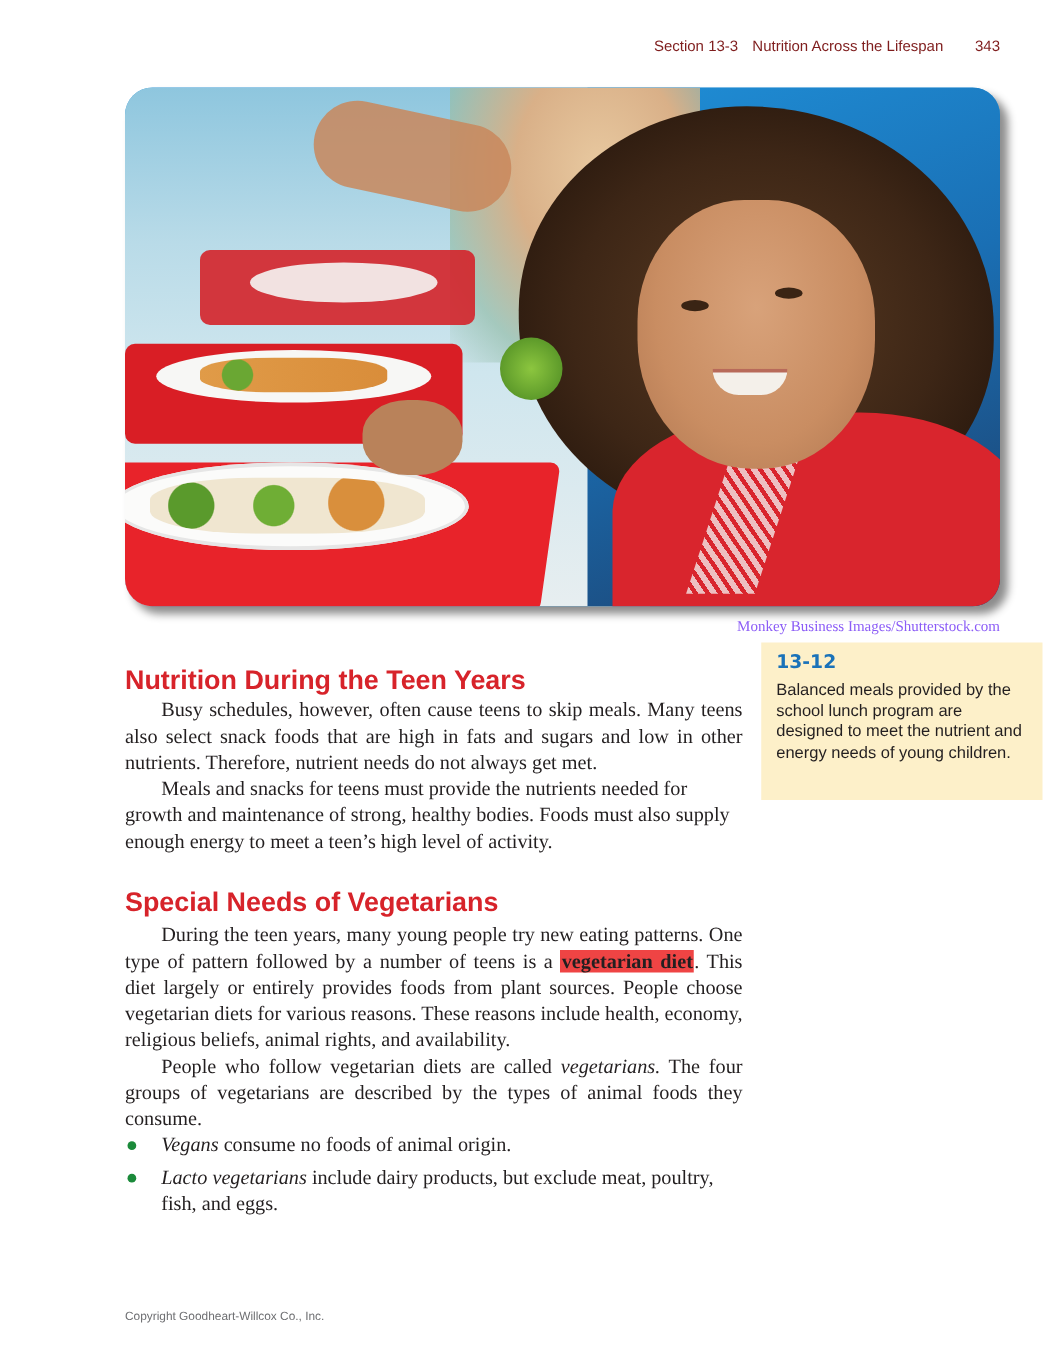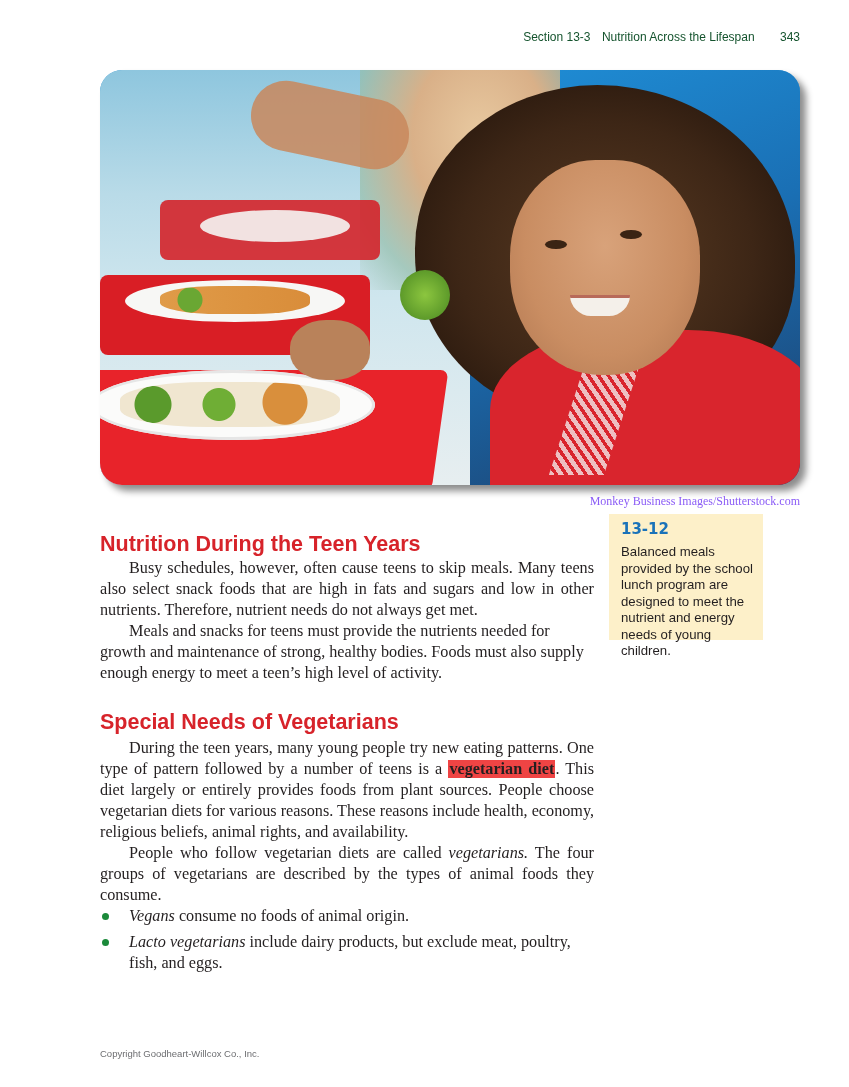--- a/index.html
+++ b/index.html
@@ -1,18 +1,18 @@
 <!DOCTYPE html>
 <html><head>
 <meta charset="utf-8">
 <style>
   html, body { margin: 0; padding: 0; background: #ffffff; }
   body { width: 849px; height: 1087px; position: relative; overflow: hidden; font-family: "Liberation Serif", serif; color: #231f20; }
 
-  .running-head { position: absolute; top: 30px; right: 49px; font-family: "Liberation Sans", sans-serif; font-size: 12px; color: #14532d; white-space: nowrap; }
+  .running-head { position: absolute; top: 30px; right: 49px; font-family: "Liberation Sans", sans-serif; font-size: 12px; color: #7f1d1d; white-space: nowrap; }
   .running-head .sec { margin-right: 8px; }
   .running-head .pg { margin-left: 22px; }
 
   .photo { position: absolute; left: 100px; top: 70px; width: 700px; height: 415px; border-radius: 22px; overflow: hidden;
            box-shadow: 6px 6px 7px rgba(0,0,0,0.45); background: #3a9ad9; }
   .photo .bg-left { position: absolute; left: 0; top: 0; width: 420px; height: 415px; background: linear-gradient(180deg, #8ec6de 0%, #b9dbe8 30%, #cfe6ee 55%, #e7eef0 100%); }
   .photo .bg-right { position: absolute; right: 0; top: 0; width: 330px; height: 415px; background: linear-gradient(160deg, #1f8ed6 0%, #1a6fb4 45%, #1d3f6b 100%); }
   .photo .arm1 { position: absolute; left: 150px; top: 20px; width: 160px; height: 70px; background: #c9875c; border-radius: 40px; transform: rotate(12deg); opacity: .85; }
   .photo .kid2 { position: absolute; left: 260px; top: 0; width: 200px; height: 220px; background: radial-gradient(ellipse at 60% 30%, #e8c9a0 0%, #d9b088 40%, rgba(150,190,170,.7) 75%, transparent 100%); }
   .photo .tray1 { position: absolute; left: -20px; top: 300px; width: 360px; height: 120px; background: #e8232a; border-radius: 8px; transform: skewX(-8deg); }
@@ -32,21 +32,21 @@
   .photo .eye.l { left: 445px; top: 170px; }
   .photo .eye.r { left: 520px; top: 160px; }
   .photo .smile { position: absolute; left: 470px; top: 225px; width: 60px; height: 18px; background: #f4f0ea; border-radius: 0 0 30px 30px; border-top: 3px solid #b86a5a; }
   .photo .shirt { position: absolute; left: 390px; top: 260px; width: 330px; height: 200px; background: #d9252d; border-radius: 40% 40% 0 0; }
   .photo .collar { position: absolute; left: 470px; top: 275px; width: 55px; height: 130px; background: repeating-linear-gradient(45deg, #f3e6e6 0 4px, #d9252d 4px 7px); transform: skewX(-18deg); opacity: .8; }
   .photo .hand { position: absolute; left: 190px; top: 250px; width: 80px; height: 60px; background: #b9825a; border-radius: 45%; }
   .photo .broccoli { position: absolute; left: 300px; top: 200px; width: 50px; height: 50px; border-radius: 50%; background: radial-gradient(circle, #8cc63f 0%, #5d9a2a 70%, #467a1f 100%); }
 
   .credit { position: absolute; top: 494px; right: 49px; font-family: "Liberation Serif", serif; font-size: 12px; color: #8b5cf6; white-space: nowrap; }
 
-  .caption { position: absolute; left: 609px; top: 514px; width: 154px; height: 126px; background: #fdf0c9; box-sizing: border-box; padding: 6px 10px 0 12px; }
+  .caption { position: absolute; left: 609px; top: 514px; width: 225px; height: 126px; background: #fdf0c9; box-sizing: border-box; padding: 6px 10px 0 12px; }
   .caption .num { font-family: "DejaVu Sans", sans-serif; font-weight: bold; font-size: 15px; color: #1a72b9; margin-bottom: 6px; }
   .caption .txt { font-family: "Liberation Sans", sans-serif; font-size: 13.2px; line-height: 16.5px; color: #231f20; }
 
   .main { position: absolute; left: 100px; top: 530px; width: 494px; }
   h2 { font-family: "Liberation Sans", sans-serif; font-weight: bold; color: #d7232a; font-size: 21.5px; margin: 0; line-height: 28px; }
   .p { font-size: 16.2px; line-height: 21px; margin: 0; text-indent: 29px; text-align: justify; }
   .p.last { text-align: left; }
   .h2b { margin-top: 24px; margin-bottom: 2px; }
   .hl { background: #ef4444; font-weight: bold; padding: 0 1px; }
   em { font-style: italic; }

